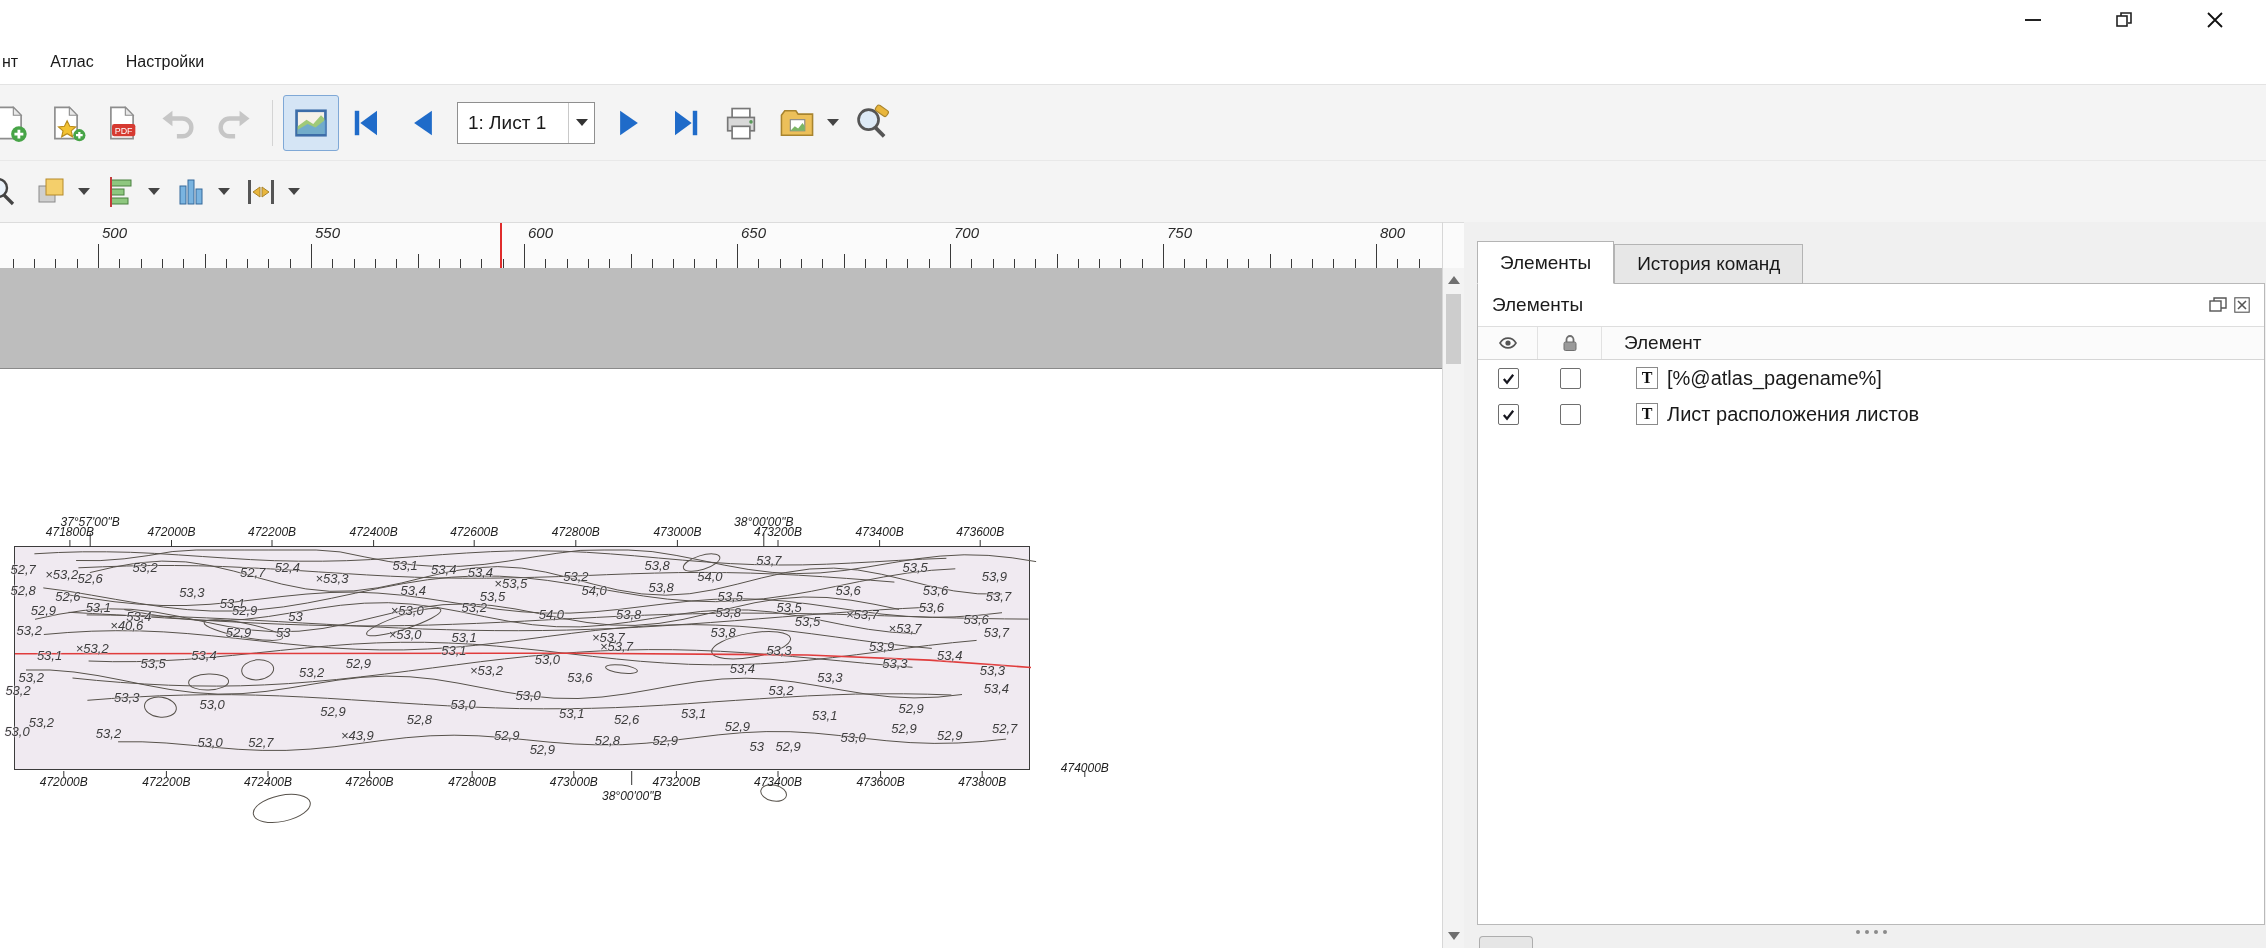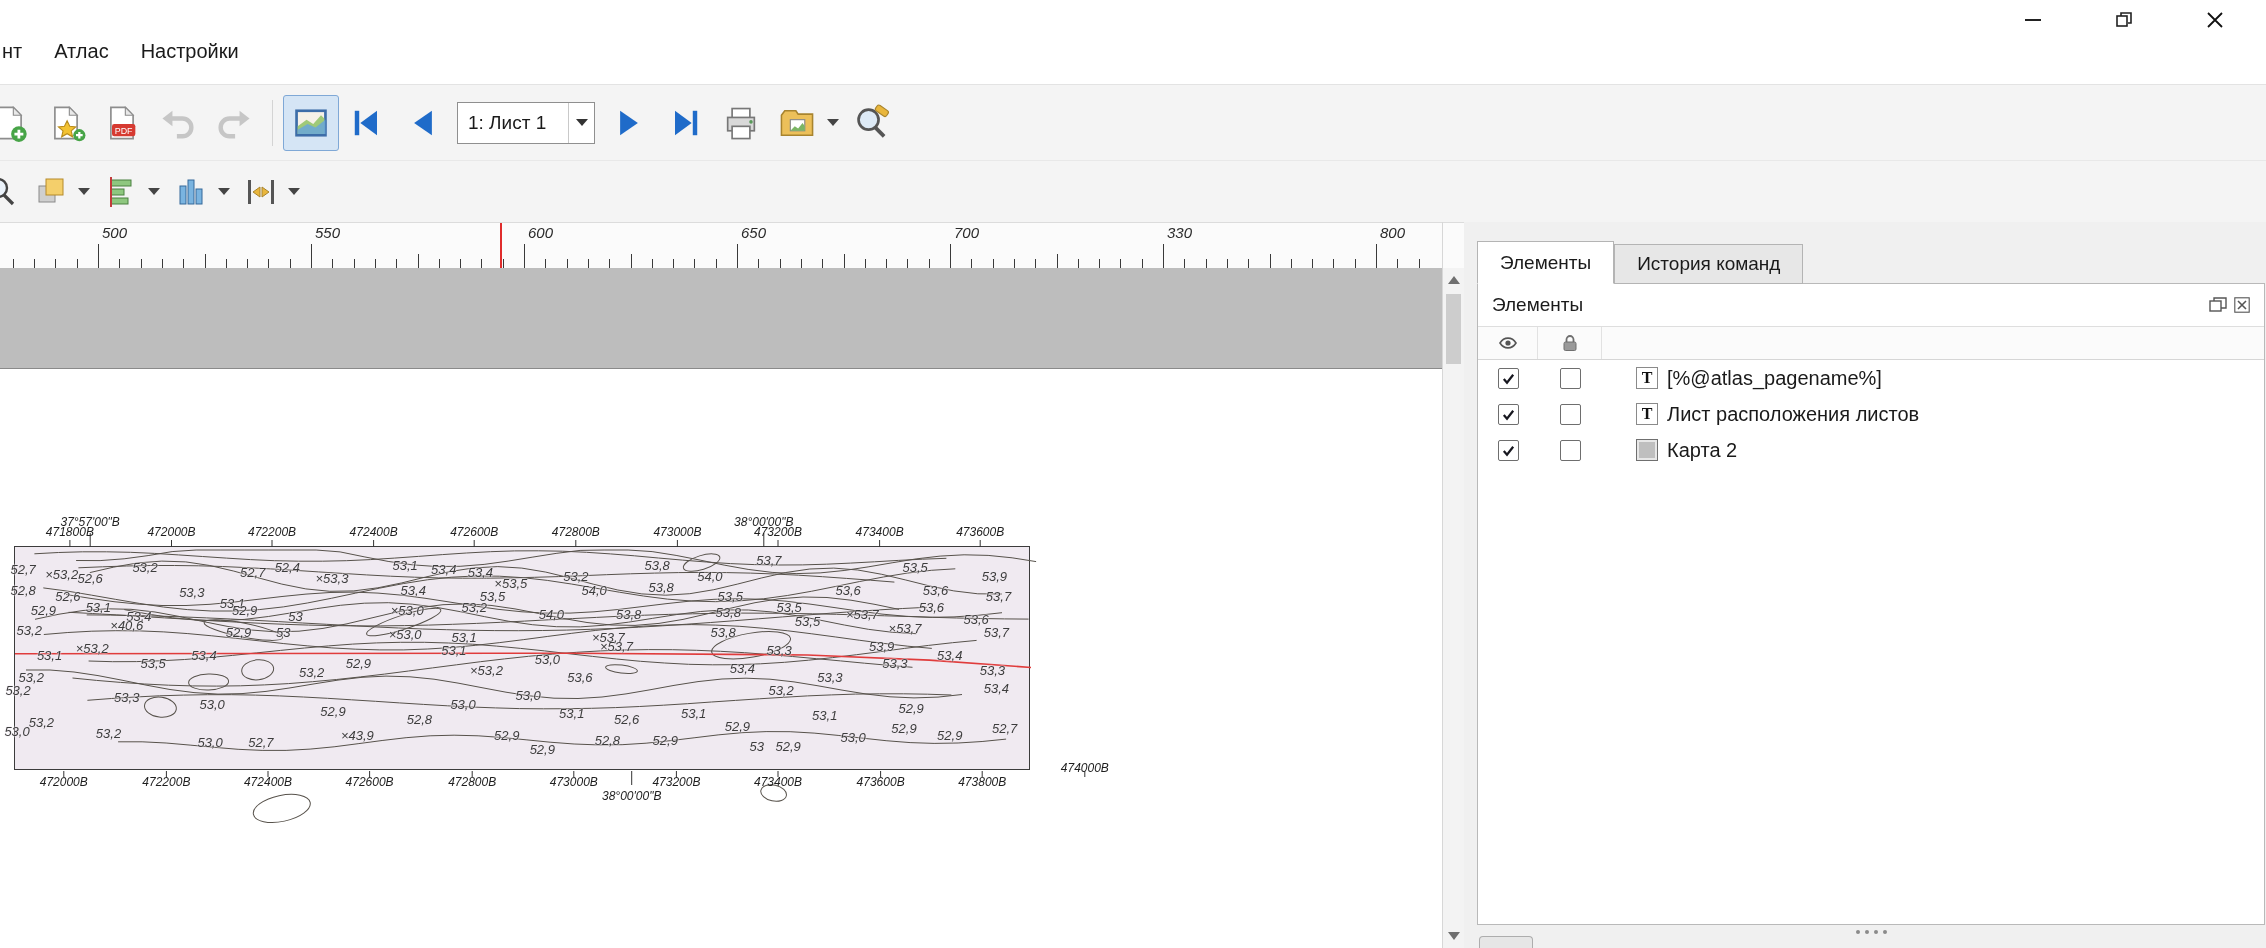--- a/index.html
+++ b/index.html
@@ -7,21 +7,21 @@
               font-family:"Liberation Sans", sans-serif; color:#1a1a1a; }
   #app { position:relative; width:2266px; height:948px; }
 
   
   #titlebar { position:relative; height:40px; background:#fff; }
   .win-btn { position:absolute; top:0; width:68px; height:40px; display:flex;
              align-items:center; justify-content:center; }
   #btn-min { left:1999px; } #btn-restore { left:2090px; } #btn-close { left:2181px; }
 
   
-  #menubar { height:44px; background:#fff; display:flex; align-items:flex-start; font-size:20px; }
+  #menubar { height:44px; background:#fff; display:flex; align-items:center; font-size:16px; }
   .menu-item { padding:0 16px; cursor:default; }
   .menu-item.cut { padding-left:2px; }
 
   
   .toolbar { background:#f4f4f4; display:flex; align-items:center; }
   #toolbar1 { height:76px; border-top:1px solid #e3e3e3; }
   #toolbar2 { height:62px; border-top:1px solid #e8e8e8; }
   .tbtn { width:56px; height:56px; display:flex; align-items:center; justify-content:center;
           border:1px solid transparent; border-radius:3px; flex:0 0 auto; }
   #toolbar2 .tbtn { width:50px; height:50px; }
@@ -344,21 +344,21 @@
           <div class="tick" style="left: 971.3px;"></div>
           <div class="tick" style="left: 992.6px;"></div>
           <div class="tick" style="left: 1013.9px;"></div>
           <div class="tick" style="left: 1035.2px;"></div>
           <div class="tick mid" style="left: 1056.5px;"></div>
           <div class="tick" style="left: 1077.8px;"></div>
           <div class="tick" style="left: 1099.1px;"></div>
           <div class="tick" style="left: 1120.4px;"></div>
           <div class="tick" style="left: 1141.7px;"></div>
           <div class="tick major" style="left: 1163px;"></div>
-          <div class="rnum" style="left: 1167px;">330</div>
+          <div class="rnum" style="left: 1167px;">750</div>
           <div class="tick" style="left: 1184.3px;"></div>
           <div class="tick" style="left: 1205.6px;"></div>
           <div class="tick" style="left: 1226.9px;"></div>
           <div class="tick" style="left: 1248.2px;"></div>
           <div class="tick mid" style="left: 1269.5px;"></div>
           <div class="tick" style="left: 1290.8px;"></div>
           <div class="tick" style="left: 1312.1px;"></div>
           <div class="tick" style="left: 1333.4px;"></div>
           <div class="tick" style="left: 1354.7px;"></div>
           <div class="tick major" style="left: 1376px;"></div>
@@ -598,20 +598,21 @@
               <path d="M2 9c4-6.5 12-6.5 16 0c-4 6.5-12 6.5-16 0z" stroke="#555" stroke-width="1.6" fill="none"></path>
               <circle cx="10" cy="9" r="2.6" fill="#555"></circle>
             </svg>
           </span>
           <span class="col-lock">
             <svg width="20" height="20" viewBox="0 0 20 20">
               <rect x="4" y="9" width="12" height="8.5" rx="1.5" fill="#9a9a9a" stroke="#6f6f6f"></rect>
               <path d="M6.5 9V6.5a3.5 3.5 0 0 1 7 0V9" stroke="#6f6f6f" stroke-width="1.8" fill="none"></path>
             </svg>
           </span>
+          <span class="col-name-h">Элемент</span>
         </div>
         <div id="items-table-body">
             <div class="prow">
               <span class="c1">
                 <span class="cb">
                   <svg width="15" height="15" viewBox="0 0 16 16">
                     <path d="M3 8.5l3.4 4L13 4" stroke="#17171f" stroke-width="2.4" fill="none"></path>
                   </svg>
                 </span>
               </span>
@@ -632,36 +633,20 @@
                 </span>
               </span>
               <span class="c2">
                 <span class="cb"></span>
               </span>
               <span class="c3">
                 <span class="ticon">T</span>
                 <span class="prow-label">Лист расположения листов</span>
               </span>
             </div>
-            <div class="prow">
-              <span class="c1">
-                <span class="cb">
-                  <svg width="15" height="15" viewBox="0 0 16 16">
-                    <path d="M3 8.5l3.4 4L13 4" stroke="#17171f" stroke-width="2.4" fill="none"></path>
-                  </svg>
-                </span>
-              </span>
-              <span class="c2">
-                <span class="cb"></span>
-              </span>
-              <span class="c3">
-                <span class="micon"></span>
-                <span class="prow-label">Карта 2</span>
-              </span>
-            </div>
           </div>
       </div>
       <div id="panel-splitter">
           <i></i>
           <i></i>
           <i></i>
           <i></i>
         </div>
       <div id="panel-bottom-strip">
         <div id="panel-bottom-btn"></div>

